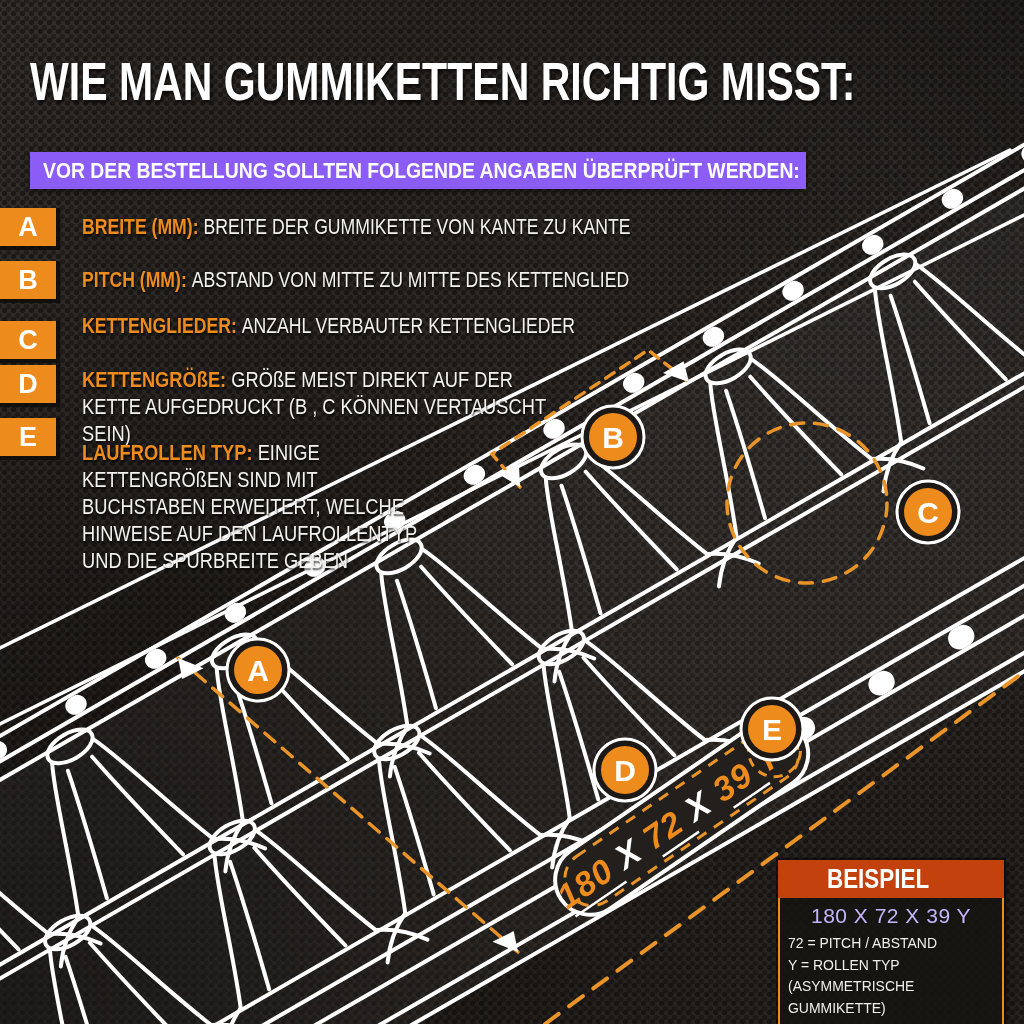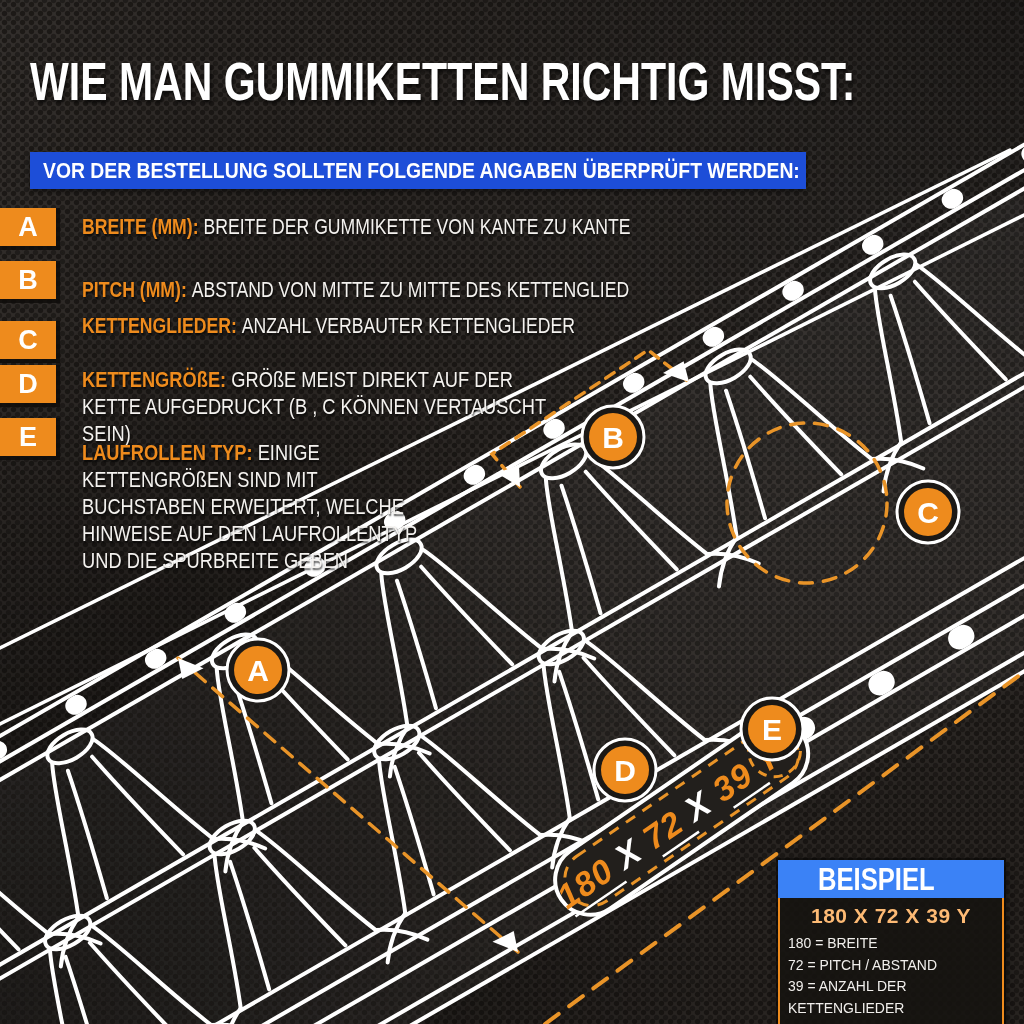--- a/index.html
+++ b/index.html
@@ -23,21 +23,21 @@
   }
   .cond{display:inline-block;transform:scaleX(.82);transform-origin:0 50%;white-space:nowrap;}
   .title{
     position:absolute;left:30px;top:50px;color:#fff;
     font-size:54px;font-weight:bold;letter-spacing:0px;
     text-shadow:2px 3px 4px rgba(0,0,0,.6);
   }
   .title .cond{transform:scaleX(.76);}
   .banner{
     position:absolute;left:30px;top:152px;width:776px;height:37px;
-    background:#1d4ed8;color:#fff;font-size:22.5px;font-weight:bold;
+    background:#8b5cf6;color:#fff;font-size:22.5px;font-weight:bold;
     line-height:37px;box-shadow:0 2px 5px rgba(0,0,0,.5);
   }
   .banner .cond{transform:scaleX(.86);margin-left:13px;}
   .badge{
     position:absolute;left:0;width:56px;height:38px;background:#ee8b1d;
     color:#fff;font-size:27px;font-weight:bold;display:flex;
     align-items:center;justify-content:center;
     box-shadow:2px 2px 0 2px rgba(15,13,11,.85);
   }
   .rowtext{
@@ -45,30 +45,30 @@
     text-shadow:1px 2px 2px rgba(0,0,0,.7);
   }
   .lbl{color:#ee8b1d;font-weight:bold;}
   .txt{color:#f4f2ef;}
   .wrapblock{transform:scaleX(.85);transform-origin:0 0;display:block;}
   .example{
     position:absolute;left:778px;top:860px;width:226px;
     box-shadow:0 0 0 2px rgba(10,8,6,.6), 3px 4px 8px rgba(0,0,0,.55);
   }
   .example-header{
-    background:#3b82f6;height:38px;color:#fff;font-weight:bold;font-size:32px;
+    background:#c2410c;height:38px;color:#fff;font-weight:bold;font-size:28px;
     display:flex;align-items:center;justify-content:center;
   }
   .example-header .cond{transform:scaleX(.8) ;}
   .example-body{
     border:2px solid #ee8b1d;border-top:none;background:rgba(22,19,16,.88);
     padding:4px 8px 8px 8px;
   }
   .example-size{
-    color:#fdba74;font-weight:bold;font-size:21px;text-align:center;
+    color:#c4b5fd;font-weight:normal;font-size:21px;text-align:center;
     letter-spacing:.5px;margin:2px 0 4px 0;
   }
   .example-line{
     color:#f1efec;font-size:15.5px;line-height:21.5px;
   }
   .example-line .wrapblock{transform:scaleX(.9);width:238px;}
   svg{position:absolute;left:0;top:0;}
   svg *{vector-effect:none;}
   .wline{stroke:#ffffff;stroke-width:4;fill:none;stroke-linecap:round;}
   .wthin{stroke:#ffffff;stroke-width:3.5;fill:none;stroke-linecap:round;}
@@ -189,21 +189,21 @@
   <div class="badge" style="top:208px;">
       <span>A</span>
     </div>
   <div class="rowtext" style="top:214px;text-decoration:underline;">
     <span class="cond"><span class="lbl">BREITE (MM):</span>&nbsp;<span class="txt">BREITE DER GUMMIKETTE VON KANTE ZU KANTE</span></span>
   </div>
 
   <div class="badge" style="top:261px;">
       <span>B</span>
     </div>
-  <div class="rowtext" style="top:267px;margin-top:10px;">
+  <div class="rowtext" style="top:267px;">
     <span class="cond"><span class="lbl">PITCH (MM):</span>&nbsp;<span class="txt">ABSTAND VON MITTE ZU MITTE DES KETTENGLIED</span></span>
   </div>
 
   <div class="badge" style="top:321px;">
       <span>C</span>
     </div>
   <div class="rowtext" style="top:313px;">
     <span class="cond"><span class="lbl">KETTENGLIEDER:</span>&nbsp;<span class="txt">ANZAHL VERBAUTER KETTENGLIEDER</span></span>
   </div>
 
@@ -221,26 +221,20 @@
     <span class="wrapblock"><span class="lbl">LAUFROLLEN TYP:</span>&nbsp;<span class="txt">EINIGE KETTENGRÖßEN SIND MIT BUCHSTABEN ERWEITERT, WELCHE HINWEISE AUF DEN LAUFROLLENTYP UND DIE SPURBREITE GEBEN</span></span>
   </div>
 </div>
 
 <div class="example">
   <div class="example-header">
       <span class="cond">BEISPIEL</span>
     </div>
   <div class="example-body">
     <div class="example-size">180 X 72 X 39 Y</div>
-    <div class="example-line">
-        <span class="wrapblock">180 = BREITE</span>
-      </div>
     <div class="example-line">
         <span class="wrapblock">72 = PITCH / ABSTAND</span>
       </div>
     <div class="example-line">
-        <span class="wrapblock">39 = ANZAHL DER KETTENGLIEDER</span>
-      </div>
-    <div class="example-line">
         <span class="wrapblock">Y = ROLLEN TYP (ASYMMETRISCHE GUMMIKETTE)</span>
       </div>
   </div>
 </div>
 
 </body></html>

